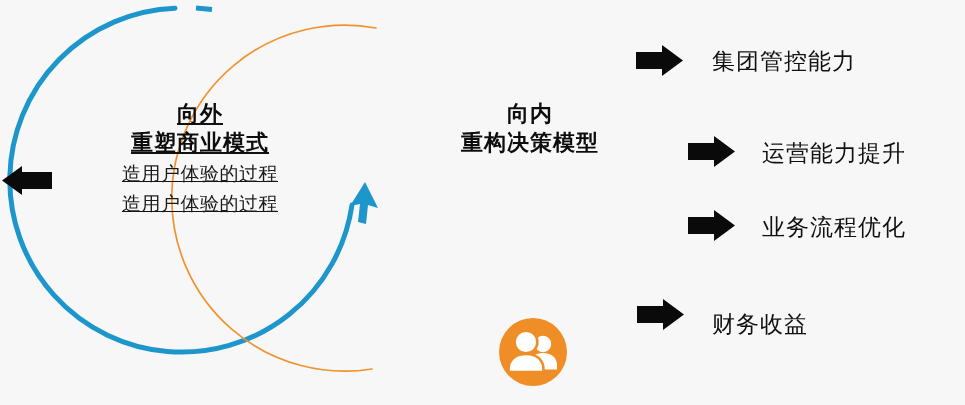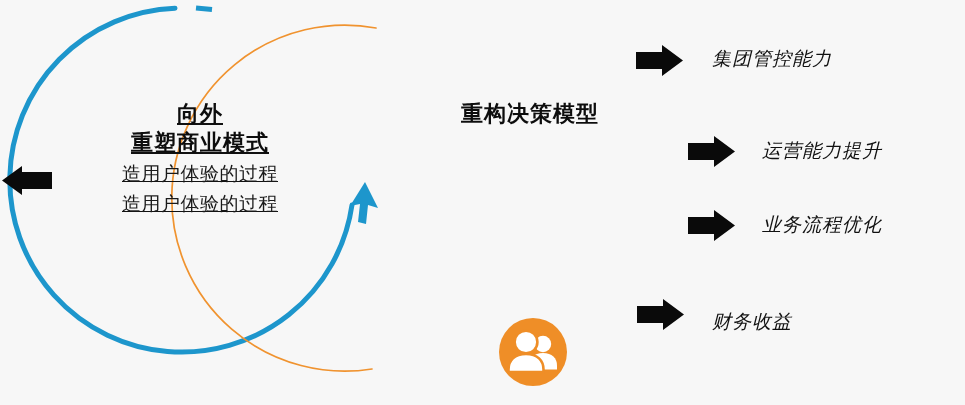--- a/index.html
+++ b/index.html
@@ -55,25 +55,24 @@
   #right-text {
     left: 390px;
     top: 100px;
     width: 280px;
   }
   #left-text .sub { margin-top: 5px; }
   #right-text .sub { margin-top: 18px; }
 
   .outcome {
     position: absolute;
-    font-size: 19px;
+    font-size: 23px;
     color: #111111;
     white-space: nowrap;
     letter-spacing: 1px;
-    font-style: italic;
   }
   #outcome-0 { left: 712px; top: 46px; }
   #outcome-1 { left: 762px; top: 138px; }
   #outcome-2 { left: 762px; top: 212px; }
   #outcome-3 { left: 712px; top: 309px; }
 </style>
 </head>
 <body>
 
 <div id="stage">
@@ -129,20 +128,21 @@
   </svg>
 
   <div class="txt-block" id="left-text">
     <div class="hd">向外</div>
     <div class="hd">重塑商业模式</div>
     <div class="sub">造用户体验的过程</div>
     <div class="sub">造用户体验的过程</div>
   </div>
 
   <div class="txt-block" id="right-text">
+    <div class="hd">向内</div>
     <div class="hd">重构决策模型</div>
   </div>
 
   <div class="outcome" id="outcome-0">集团管控能力</div>
   <div class="outcome" id="outcome-1">运营能力提升</div>
   <div class="outcome" id="outcome-2">业务流程优化</div>
   <div class="outcome" id="outcome-3">财务收益</div>
 
 </div>
 

